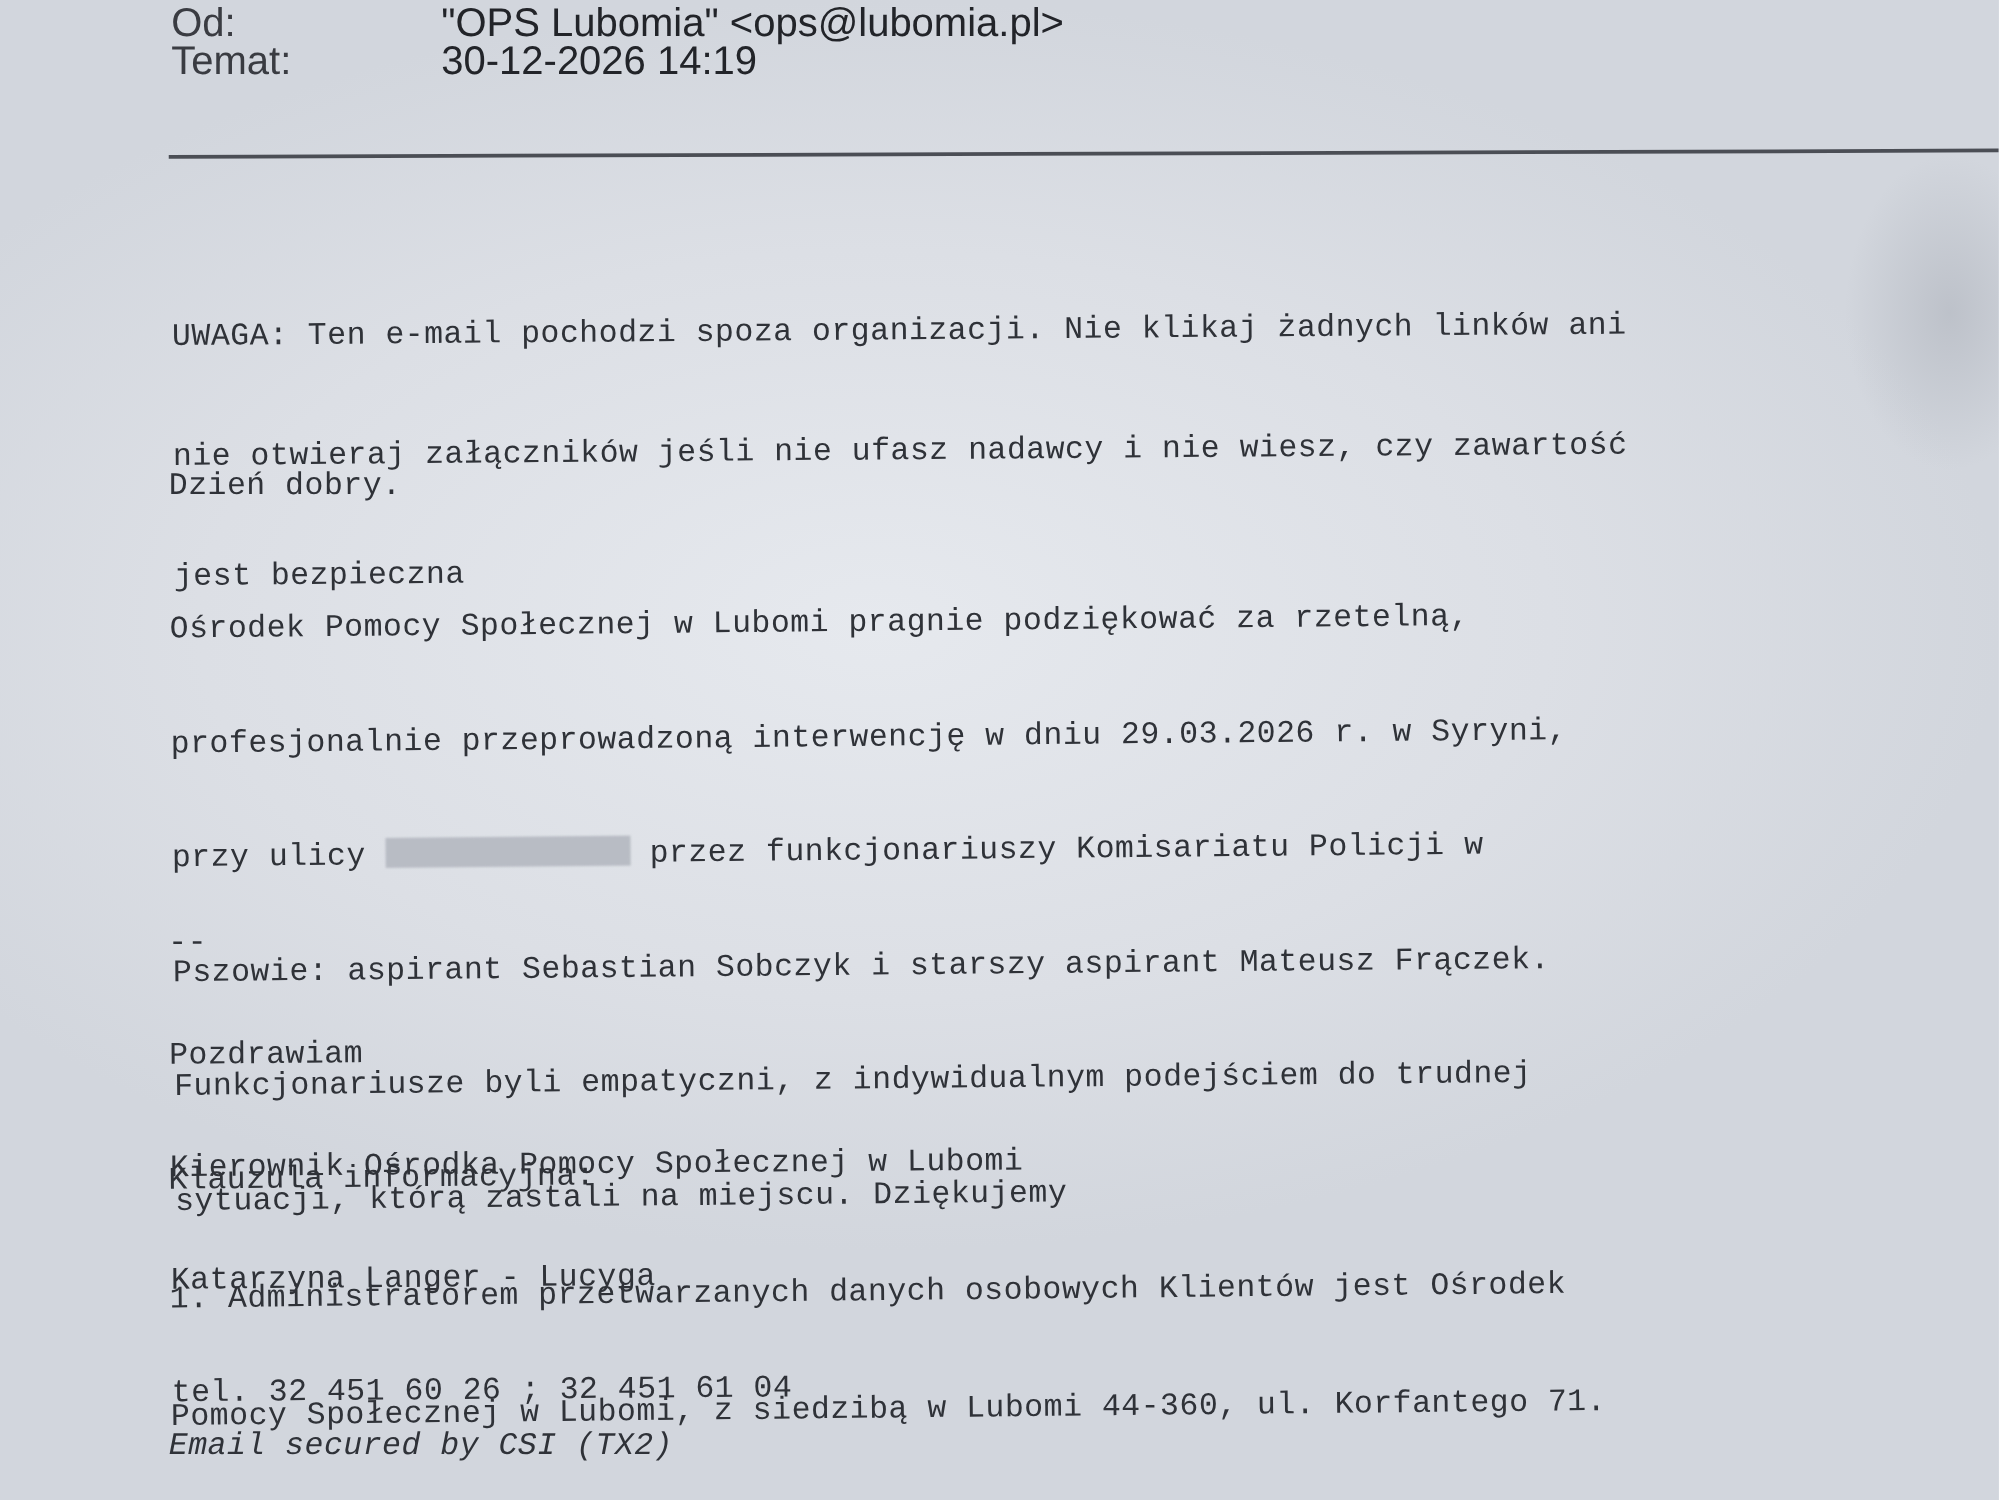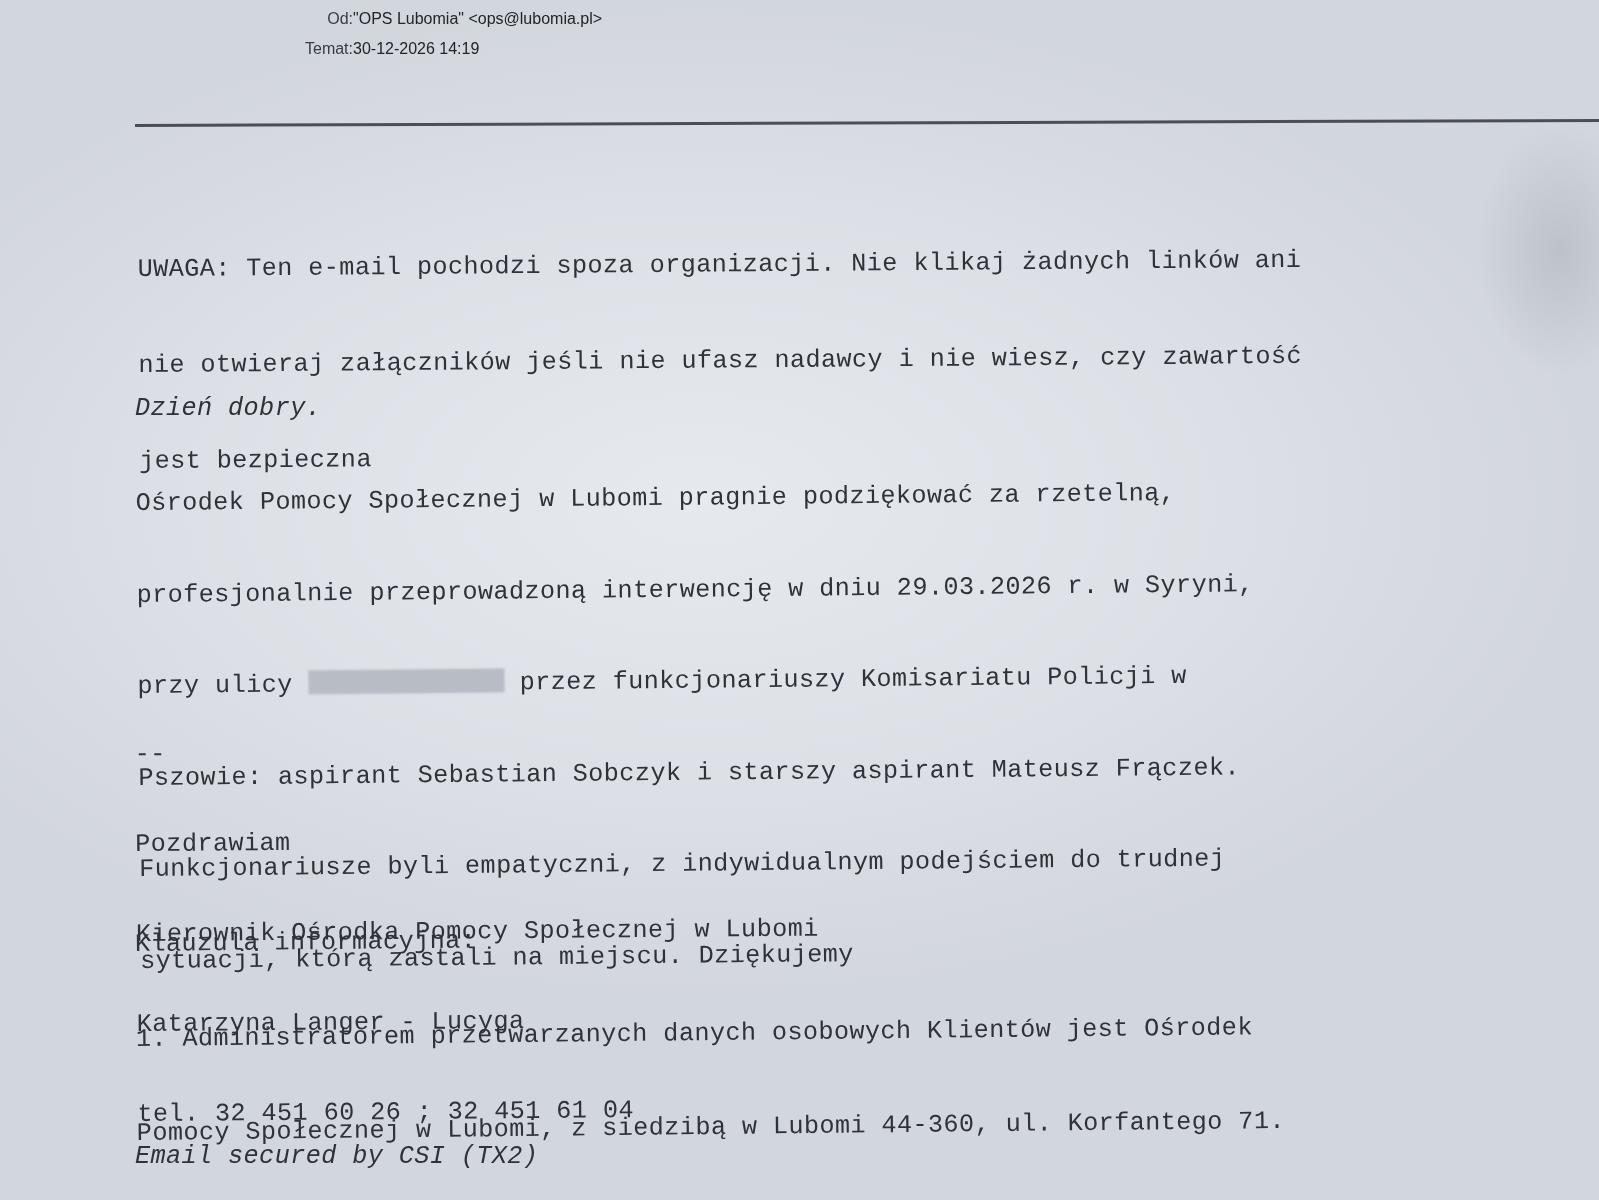--- a/index.html
+++ b/index.html
@@ -10,37 +10,37 @@
   }
   .paper {
     position: absolute; left: 0; top: 0; width: 1599px; height: 1200px;
     background:
       radial-gradient(ellipse 120px 180px at 1560px 250px, rgba(150,155,165,0.35), rgba(150,155,165,0) 70%),
       radial-gradient(ellipse 900px 500px at 700px 500px, #e6e9ee 0%, #dcdfe5 60%, #d2d6dd 100%);
   }
   .hdr {
     position: absolute; left: 137px; top: 4px;
     font-family: "Liberation Sans", sans-serif;
-    font-size: 16px; color: #2b2d33; line-height: 29.5px; text-align: right;
+    font-size: 32px; color: #2b2d33; line-height: 29.5px;
   }
   .hdr-row { display: flex; }
   .hdr-label { width: 216px; color: #3a3c42; }
   .hdr-value { color: #222429; }
   .hdr-rule {
     position: absolute; left: 135px; top: 124px; width: 1464px; height: 3px;
     background: #4b4e55; transform: rotate(-0.2deg); transform-origin: left center;
   }
   .mono {
     position: absolute;
     font-family: "Liberation Mono", monospace;
     font-size: 25.2px; color: #2f3238;
     white-space: pre; letter-spacing: 0.4px;
   }
   .warn { left: 137px; top: 190px; line-height: 32px; transform: rotate(-0.45deg); transform-origin: left top; }
-  .greet { left: 135px; top: 394px; font-style: italic; }
+  .greet { left: 135px; top: 374px; }
   .body { left: 135px; top: 428px; line-height: 30.5px; transform: rotate(-0.55deg); transform-origin: left top; }
   .redact {
     display: inline-block; width: 196px; height: 24px; background: #b8bcc4;
     vertical-align: -3px; filter: blur(1px);
   }
   .sig { left: 134px; top: 680px; line-height: 30px; transform: rotate(-0.45deg); transform-origin: left top; }
   .clause { left: 134px; top: 866px; line-height: 31.5px; transform: rotate(-0.6deg); transform-origin: left top; }
   .footer { left: 135px; top: 1142px; font-style: italic; }
   .line { display: block; }
 </style>

